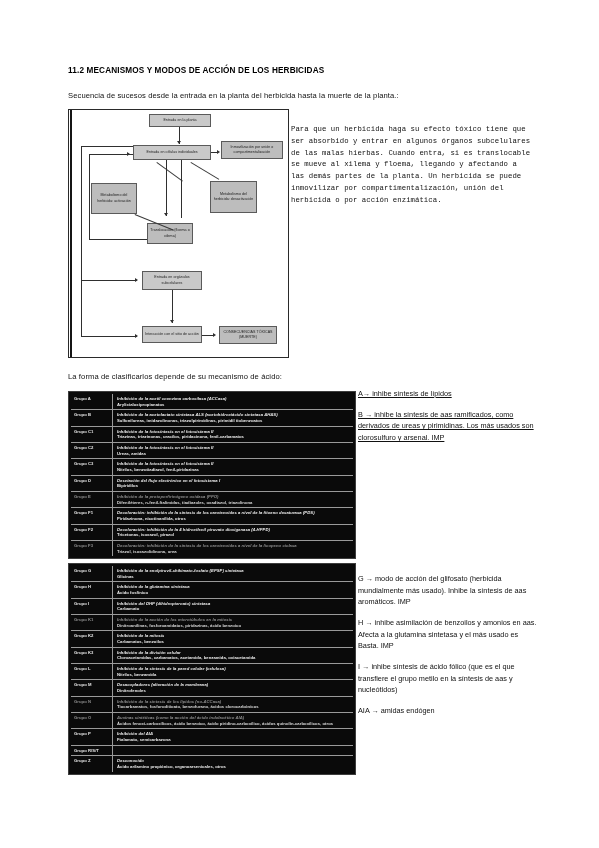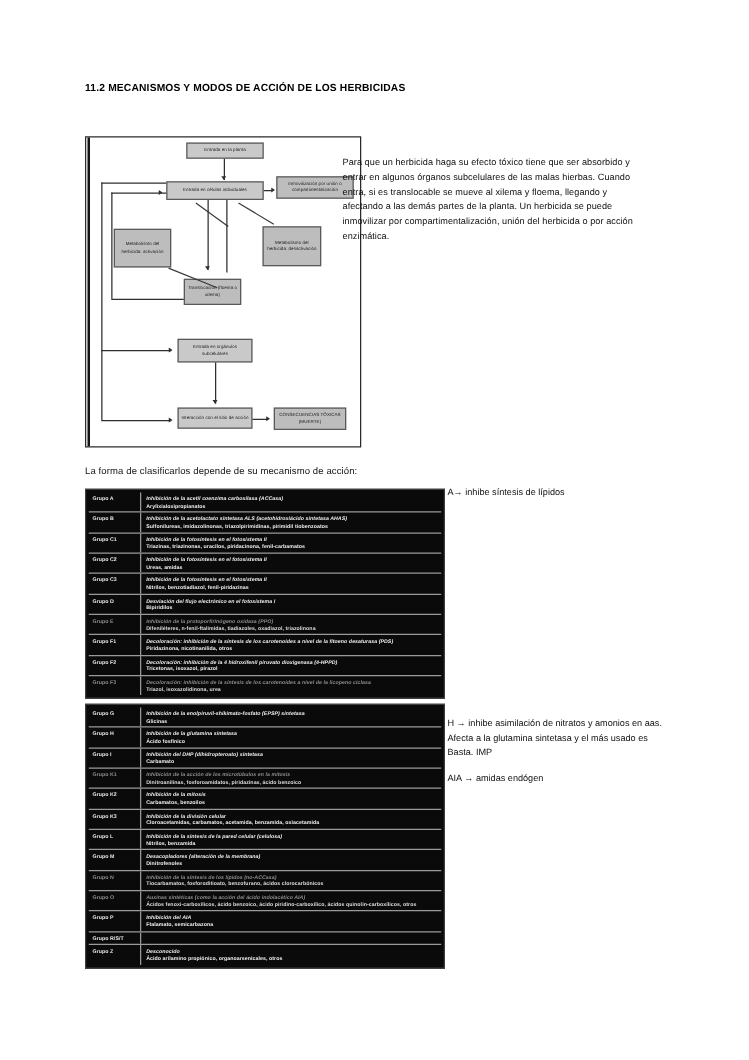--- a/index.html
+++ b/index.html
@@ -64,21 +64,21 @@
     border-left:3px solid #2f2f2f;
   }
   .diag{position:absolute;transform-origin:0 0;height:1px;background:#3a3a3a;}
 
   
   .para{
     position:absolute;
     font-size:7.3px;line-height:1.62;color:#111;
     letter-spacing:0.05px;
   }
-  #intro-para{left:274px;top:124px;width:243px;}
+  #intro-para{left:291px;top:124px;width:243px;font-family:Liberation Mono, monospace;}
   .note{position:absolute;left:358px;width:180px;font-size:7.3px;line-height:1.6;color:#111;}
   .note p{margin:0 0 9px 0;}
 
   
   .tbl{
     position:absolute;left:68px;width:288px;
     background:#0a0a0a;
     border:1px solid #3d3d3d;
     box-sizing:border-box;
     padding:2px;
@@ -115,20 +115,21 @@
   .trow.faint .tcell-group,
   .trow.faint .tcell-desc{color:#8e8e8e;}
   .trow.faint .tcell-desc .fam{color:#dcdcdc;}
 </style>
 </head>
 <body>
 
 <div class="page">
 
   <div class="doc-title">11.2 MECANISMOS Y MODOS DE ACCIÓN DE LOS HERBICIDAS</div>
+  <div class="intro-line">Secuencia de sucesos desde la entrada en la planta del herbicida hasta la muerte de la planta.:</div>
 
   <div class="flow">
 
     <div class="fbox" style="left:80px;top:4px;width:62px;height:13px;">Entrada en la planta</div>
 
     <div class="ln v" style="left:110px;top:17px;height:17px;"></div>
     <div class="arrow-d" style="left:107.8px;top:31px;"></div>
 
     <div class="fbox" style="left:64px;top:35px;width:78px;height:15px;">Entrada en células individuales</div>
 
@@ -169,21 +170,21 @@
 
     <div class="ln v" style="left:103px;top:180px;height:33px;"></div>
     <div class="arrow-d" style="left:100.8px;top:210px;"></div>
 
     <div class="ln h" style="left:133px;top:225px;width:12px;"></div>
     <div class="arrow-r" style="left:144px;top:222.8px;"></div>
   </div>
 
   <div class="para" id="intro-para">Para que un herbicida haga su efecto tóxico tiene que ser absorbido y entrar en algunos órganos subcelulares de las malas hierbas. Cuando entra, si es translocable se mueve al xilema y floema, llegando y afectando a las demás partes de la planta. Un herbicida se puede inmovilizar por compartimentalización, unión del herbicida o por acción enzimática.</div>
 
-  <div class="classify-line">La forma de clasificarlos depende de su mecanismo de acción:</div>
+  <div class="classify-line">La forma de clasificarlos depende de su mecanismo de ácido:</div>
 
   <div class="tbl" id="table-1">
     <div class="trow">
       <div class="tcell-group">Grupo A</div>
       <div class="tcell-desc">
         <span class="mech">Inhibición de la acetil coenzima carboxilasa (ACCasa)</span>
         <span class="fam">Arylixialoxipropianatos</span>
       </div>
     </div>
     <div class="trow">
@@ -338,22 +339,25 @@
     </div>
     <div class="trow">
       <div class="tcell-group">Grupo Z</div>
       <div class="tcell-desc">
         <span class="mech">Desconocido</span>
         <span class="fam">Ácido arilamino propiónico, organoarsenicales, otros</span>
       </div>
     </div>
   </div>
 
-  <div class="note" id="notes-upper" style="top:388px;">
+  <div class="note" id="notes-upper" style="top:388px;text-decoration:underline;">
     <p>A→ inhibe síntesis de lípidos</p>
+    <p>B → inhibe la síntesis de aas ramificados, como derivados de ureas y pirimidinas. Los más usados son clorosulfuro y arsenal. IMP</p>
   </div>
 
   <div class="note" id="notes-lower" style="top:573px;">
-    <p>H → inhibe asimilación de nitratos y amonios en aas. Afecta a la glutamina sintetasa y el más usado es Basta. IMP</p>
+    <p>G → modo de acción del glifosato (herbicida mundialmente más usado). Inhibe la síntesis de aas aromáticos. IMP</p>
+    <p>H → inhibe asimilación de benzoilos y amonios en aas. Afecta a la glutamina sintetasa y el más usado es Basta. IMP</p>
+    <p>I → inhibe síntesis de ácido fólico (que es el que transfiere el grupo metilo en la síntesis de aas y nucleótidos)</p>
     <p>AIA → amidas endógen</p>
   </div>
 
 </div>
 
 </body></html>

